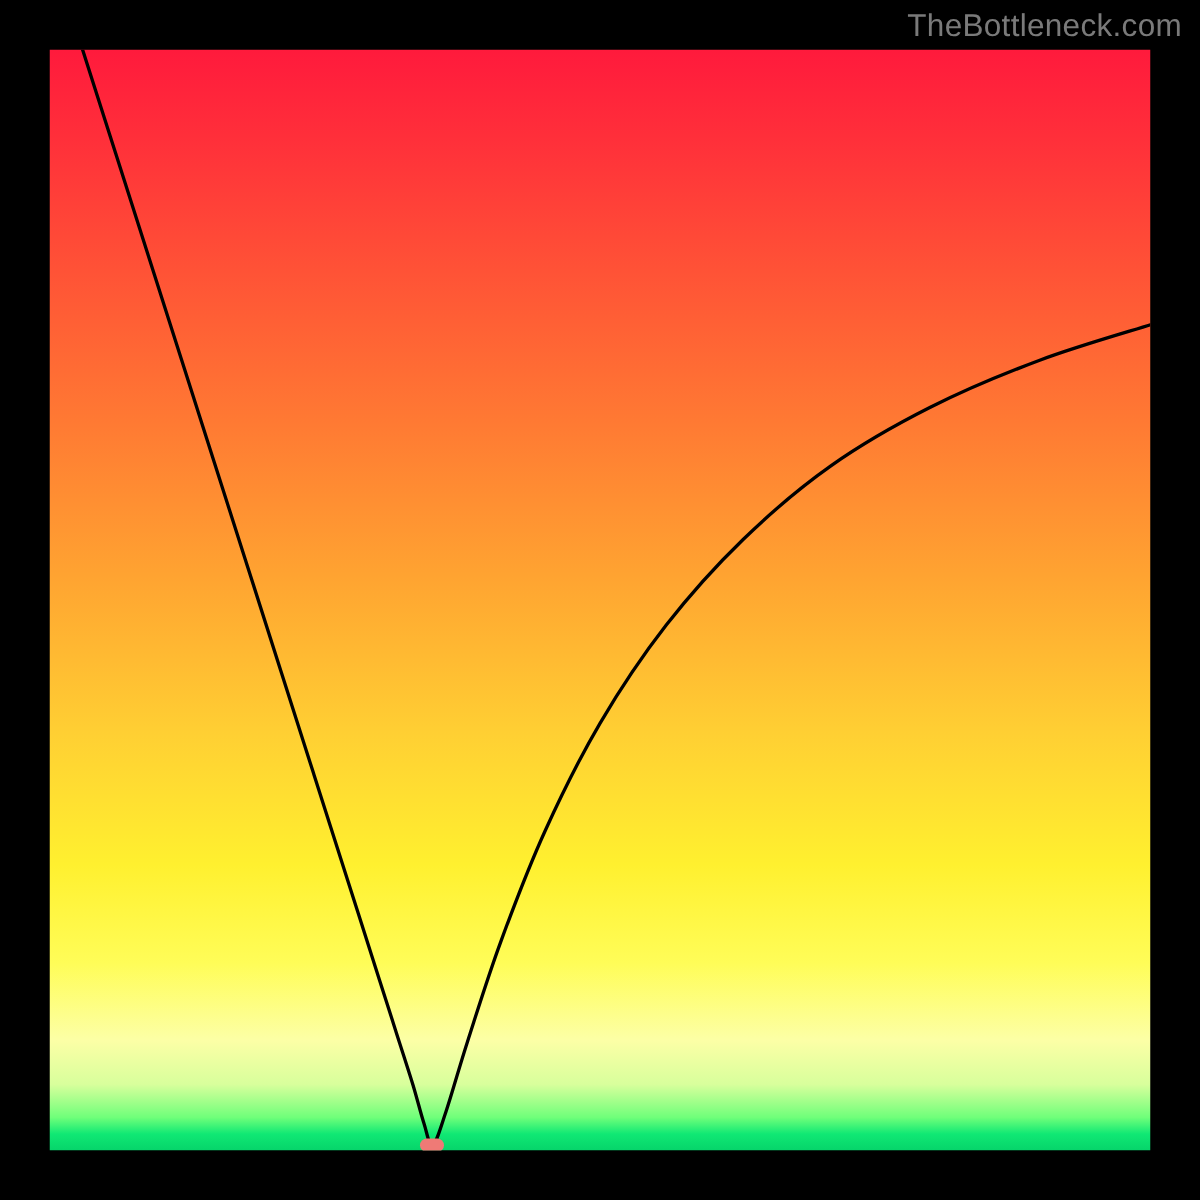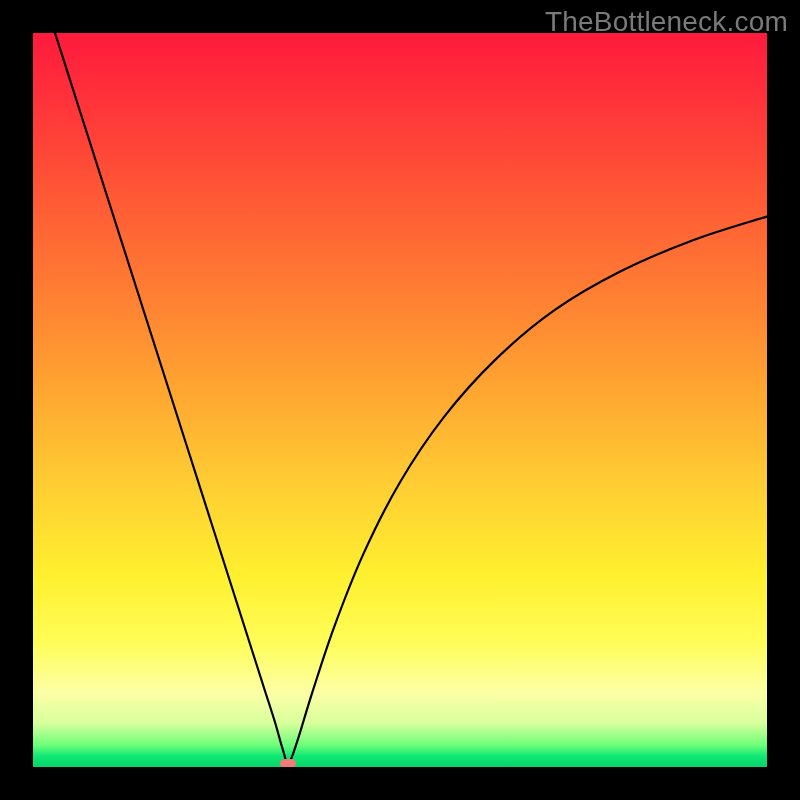--- a/index.html
+++ b/index.html
@@ -54,21 +54,21 @@
     left: 0;
     top: 0;
     width: 734px;
     height: 734px;
   }
   .watermark {
     position: absolute;
     top: 6px;
     right: 12px;
     color: #7a7a7a;
-    font-size: 28px;
+    font-size: 21px;
     letter-spacing: 0.2px;
     font-weight: 400;
     user-select: none;
   }
   .minmark {
     position: absolute;
     width: 16px;
     height: 9px;
     background: #ef7a76;
     border-radius: 5px;

